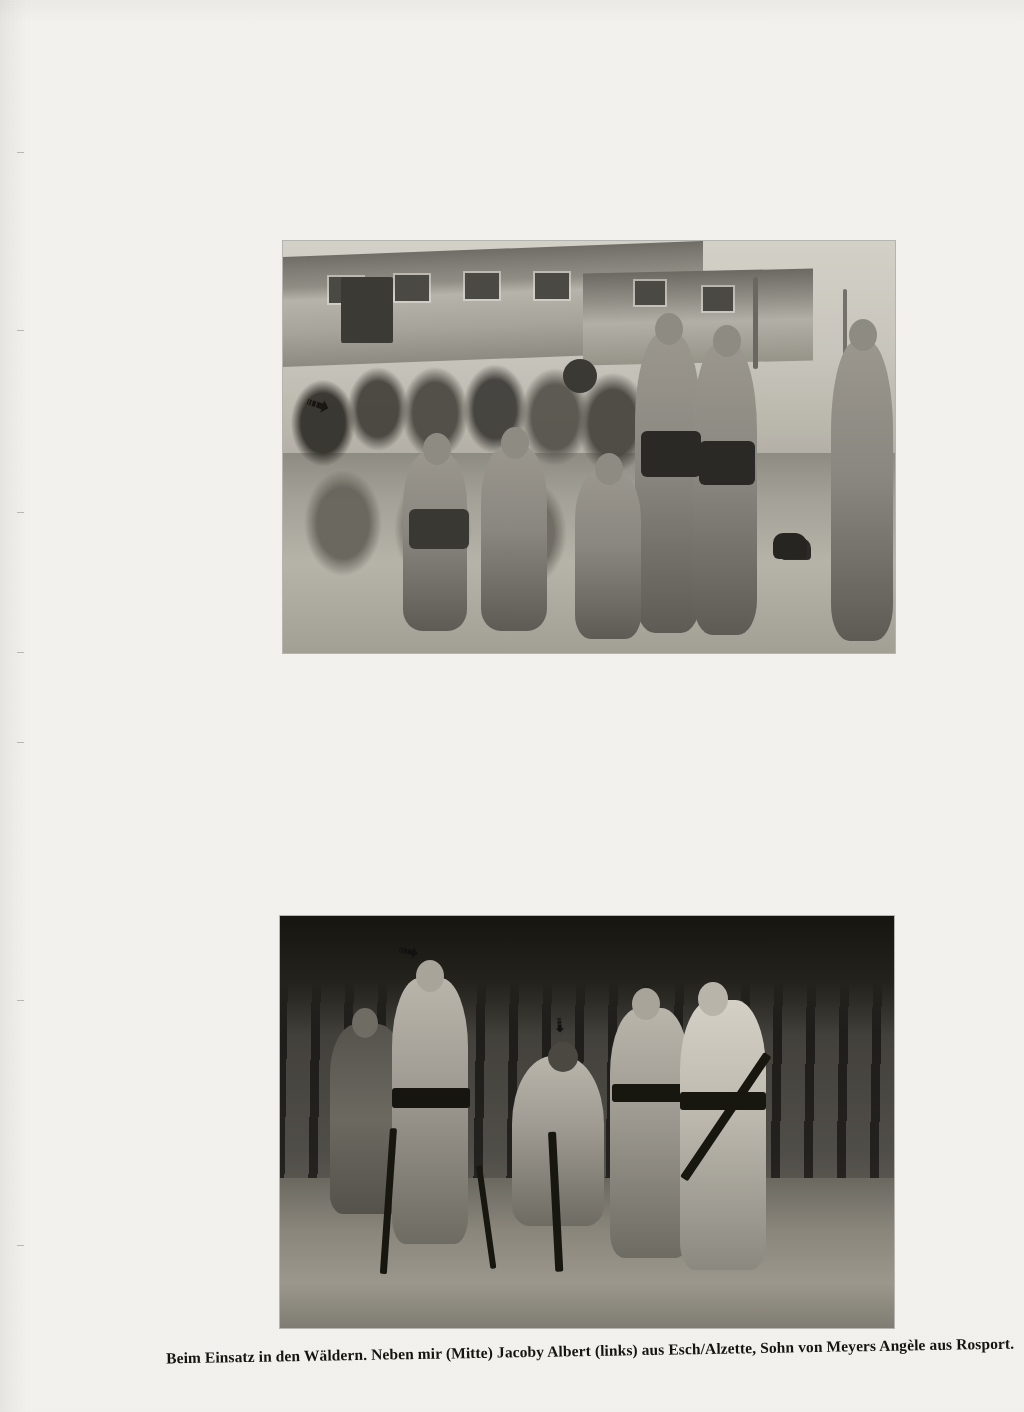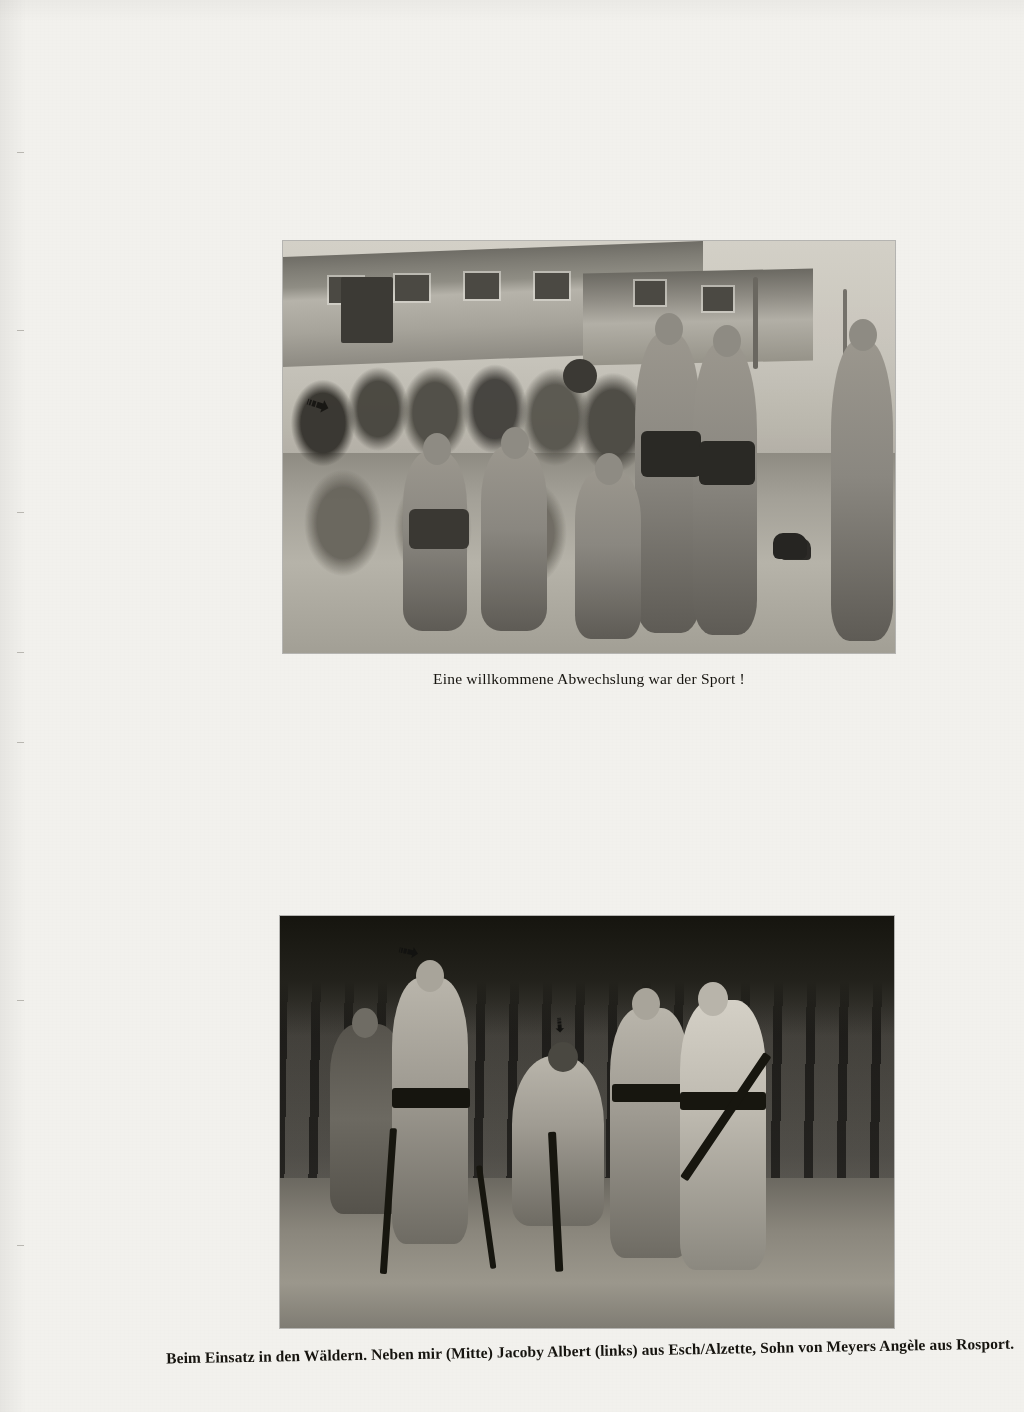--- a/index.html
+++ b/index.html
@@ -262,21 +262,20 @@
       <div style="position:absolute; left:280px; top:118px; width:34px; height:34px; border-radius:50%; background:#3b3934;"></div>
 
       <div class="p1-dark" style="left:358px; top:190px; width:60px; height:46px; border-radius:6px;"></div>
       <div class="p1-dark" style="left:416px; top:200px; width:56px; height:44px; border-radius:6px;"></div>
       <div class="p1-dark" style="left:126px; top:268px; width:60px; height:40px; border-radius:6px; background:#3a3833;"></div>
 
       <div class="p1-boot"></div>
 
       <div class="p1-arrow">➟</div>
     </div>
-    <figcaption class="caption">Eine willkommene Abwechslung war der Sport !</figcaption>
   </figure>
 
   <figure class="figure" id="fig-forest">
     <div class="photo">
       <div class="p2-bg"></div>
       <div class="p2-trees"></div>
       <div class="p2-canopy"></div>
       <div class="p2-ground"></div>
 
       <div class="p2-fig" style="left:50px; top:108px; width:74px; height:190px; background:linear-gradient(to bottom,#56534c 0%, #6c6961 50%, #55524b 100%);"></div>

